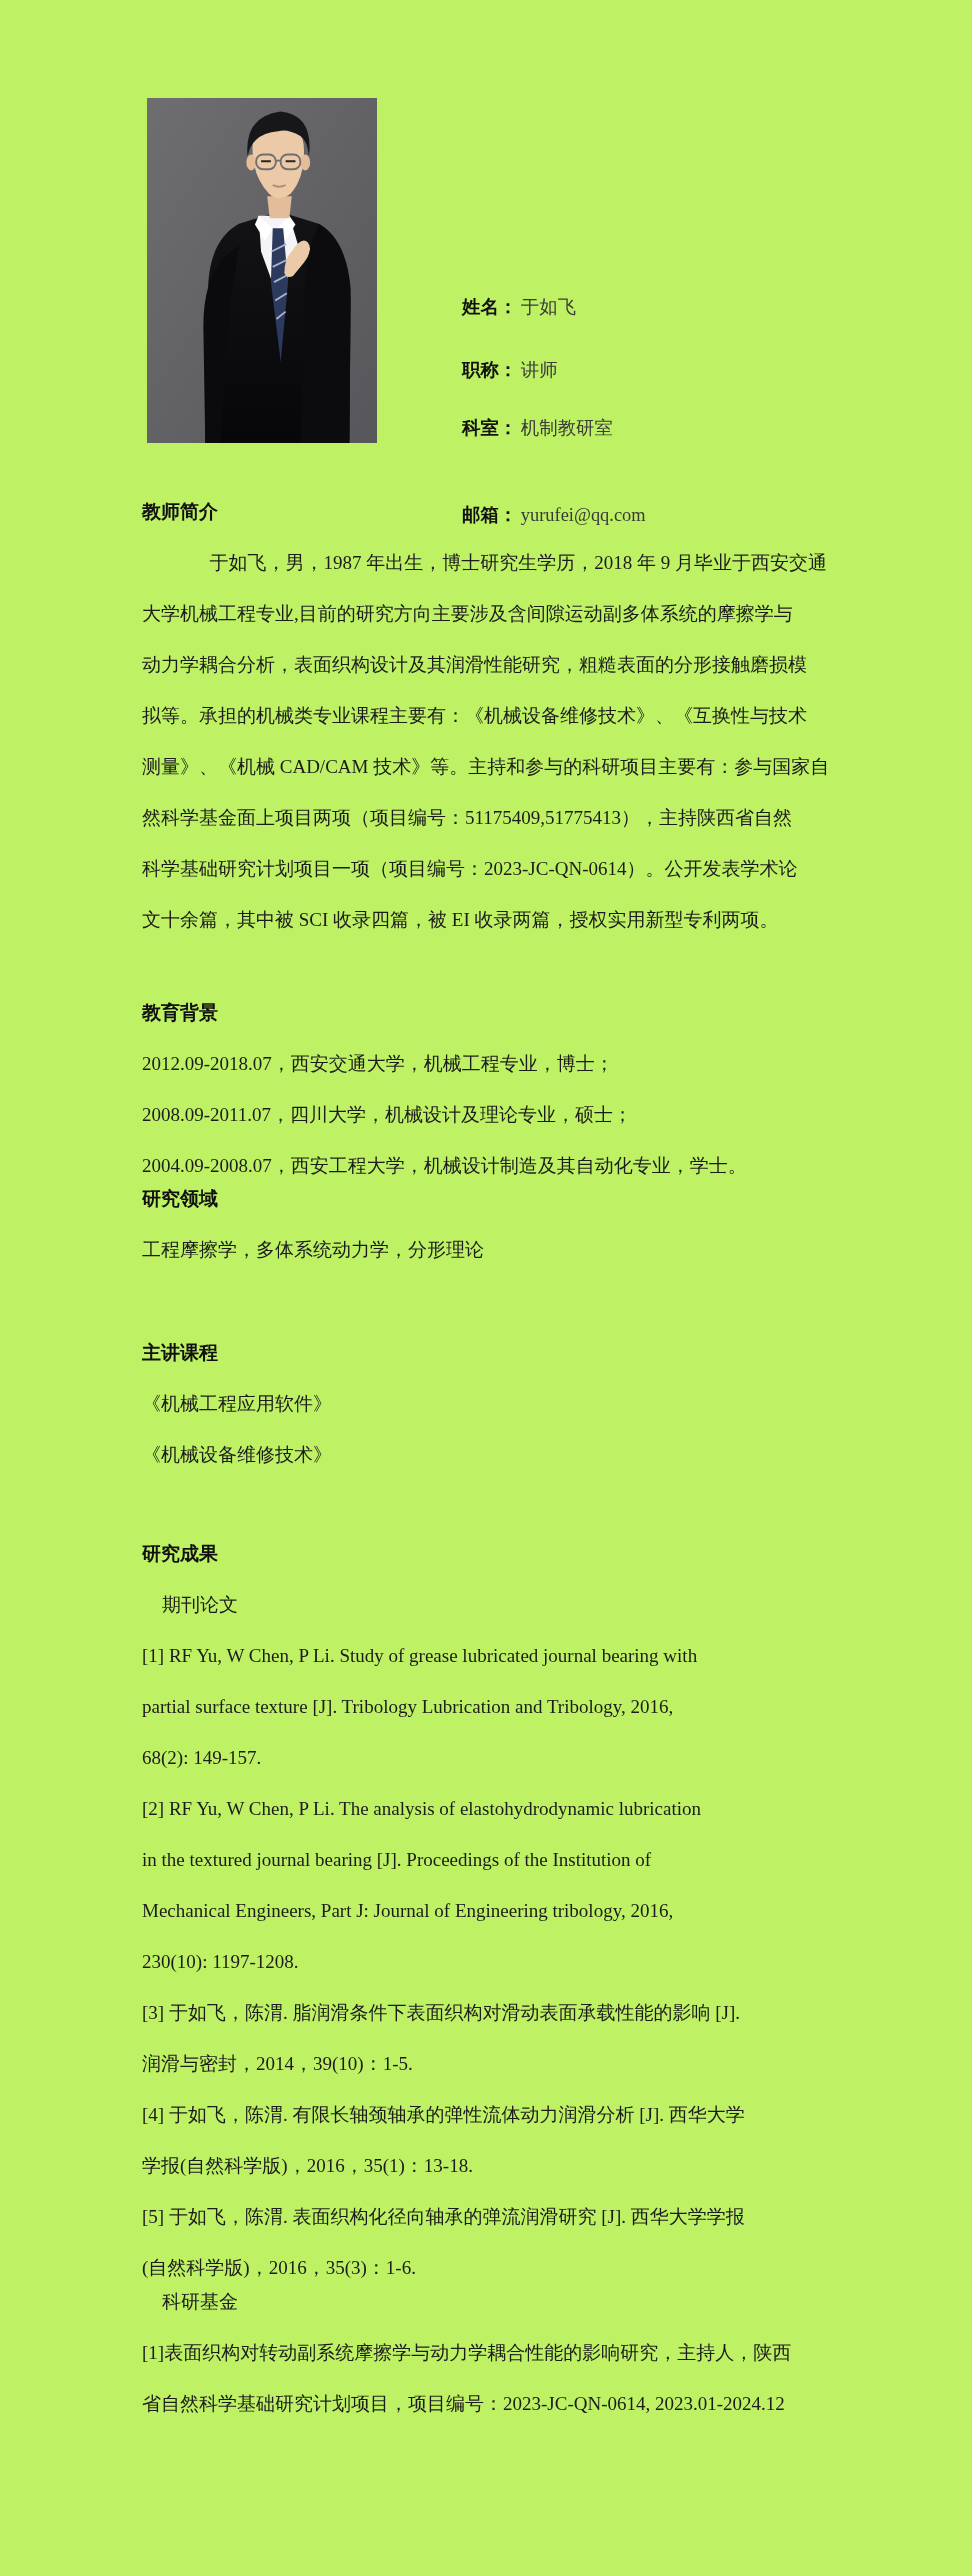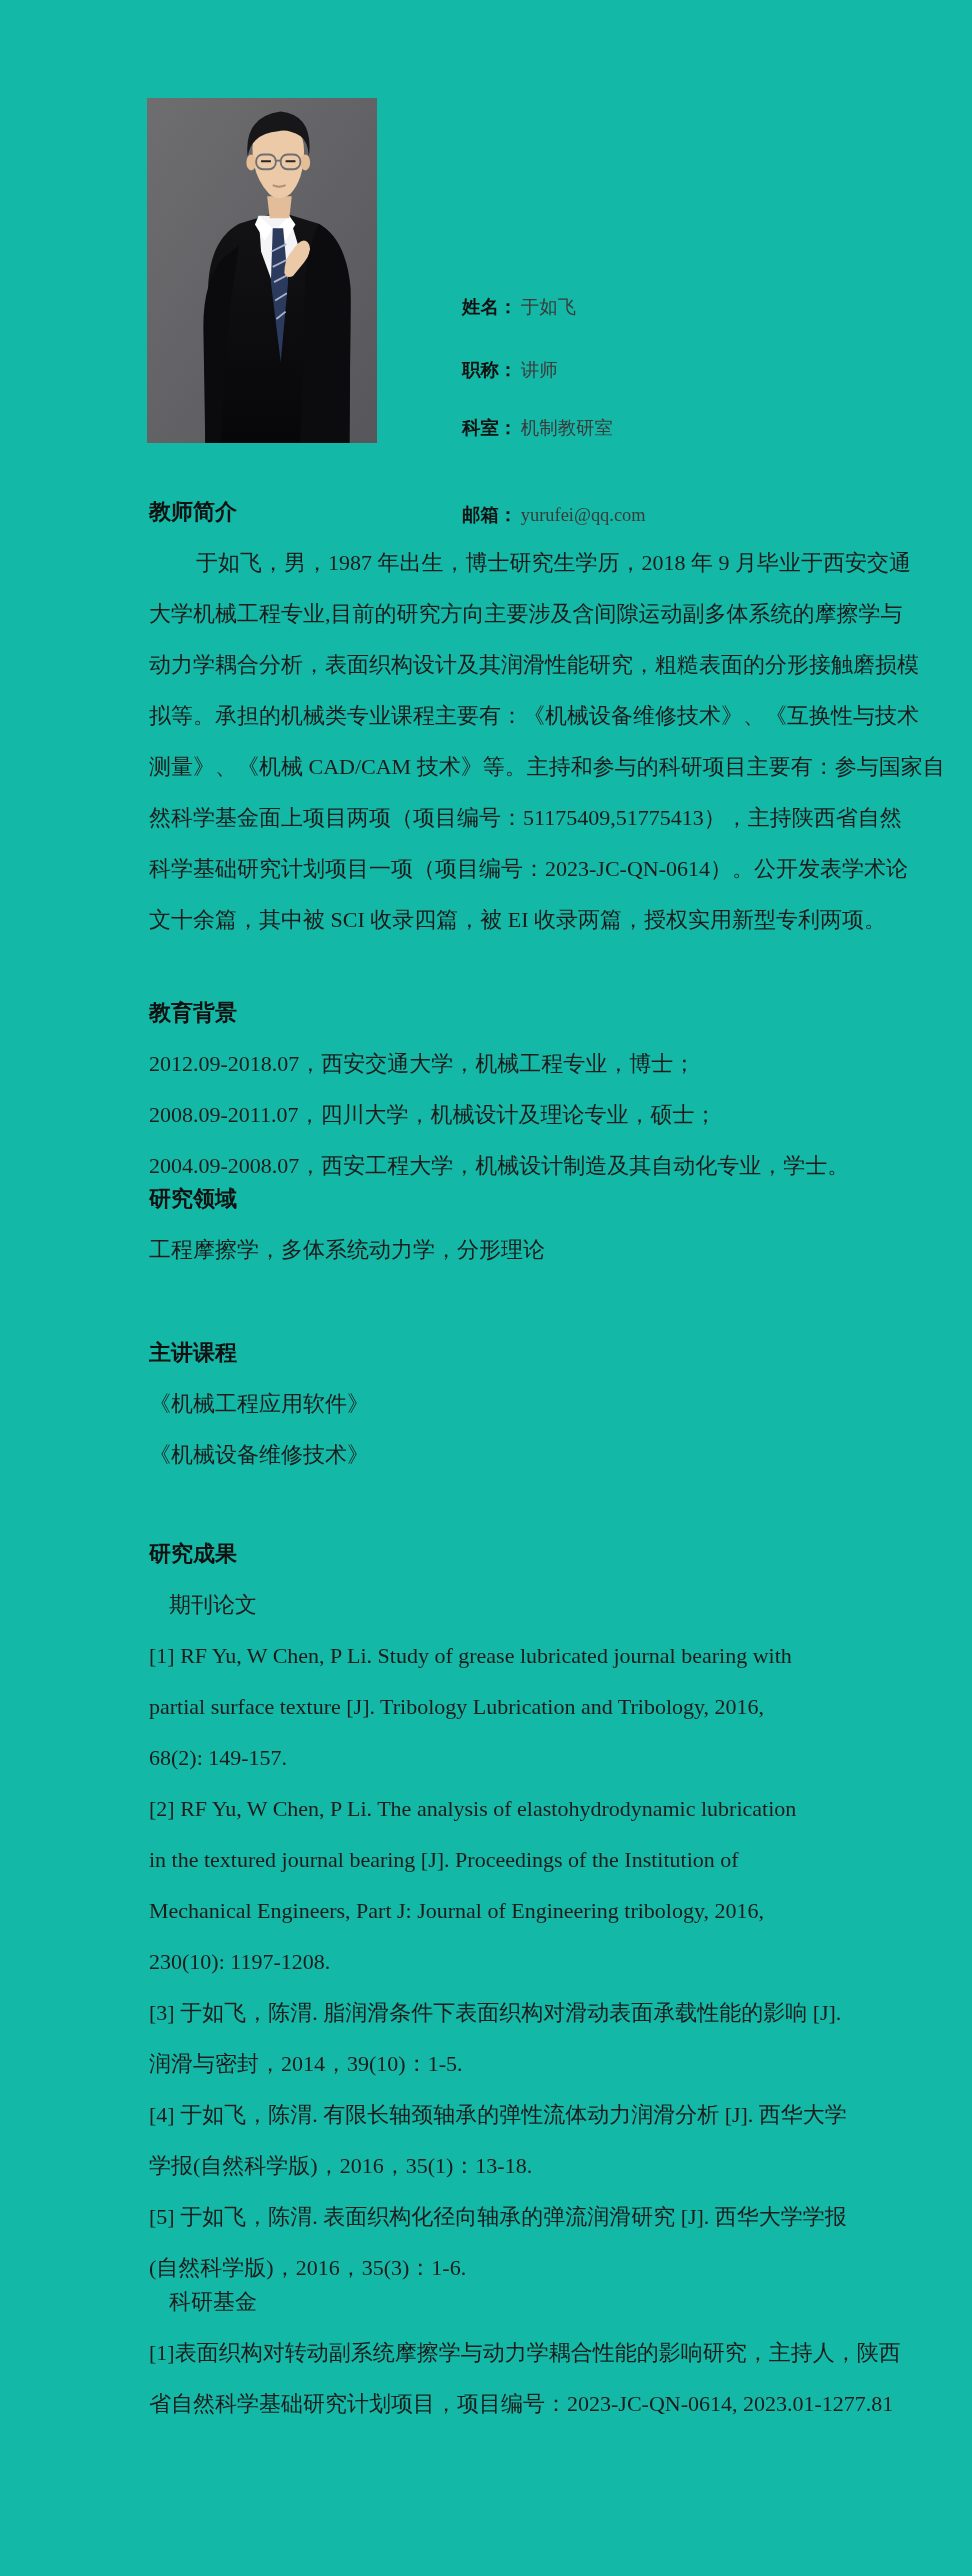--- a/index.html
+++ b/index.html
@@ -1,20 +1,20 @@
 <!DOCTYPE html>
 <html style="font-size:9.8px"><head>
 <meta charset="utf-8">
 <style>
   html,body{margin:0;padding:0;background:#ffffff;}
   .page{
     position:relative;
     width:973px;
     height:2576px;
-    background:#14b8a6;
+    background:#bef264;
     font-family:"Liberation Serif","DejaVu Serif",serif;
     color:#1c1c1c;
     overflow:hidden;
   }
   
   .photo-wrap{
     position:absolute;
     left:147px; top:98px;
     width:230px; height:345px;
   }
@@ -29,23 +29,23 @@
   .info-row{position:absolute;left:0;white-space:nowrap;}
   .info-row:nth-of-type(1){top:196px;}
   .info-row:nth-of-type(2){top:259px;}
   .info-row:nth-of-type(3){top:317px;}
   .info-row:nth-of-type(4){top:404px;}
   .info-label{font-weight:bold;color:#111;}
   .info-value{color:#3a3a3a;padding-left:3.7px;}
   
   .content{
     position:absolute;
-    left:149px; top:486px;
+    left:142px; top:486px;
     width:685px;
-    font-size:22px;
+    font-size:19px;
     line-height:51px;
   }
   .line{white-space:nowrap;}
   .heading{font-weight:bold;color:#111;}
   .subheading{padding-left:20px;color:#1c1c1c;}
   .indent-first{text-indent:47px;text-align:right;}
   .mt-edu{margin-top:42px;}
   .mt-areas{margin-top:-18px;}
   .mt-courses{margin-top:52px;}
   .mt-achv{margin-top:48px;}
@@ -160,17 +160,17 @@
     <div class="line">230(10): 1197-1208.</div>
     <div class="line">[3] 于如飞，陈渭. 脂润滑条件下表面织构对滑动表面承载性能的影响 [J].</div>
     <div class="line">润滑与密封，2014，39(10)：1-5.</div>
     <div class="line">[4] 于如飞，陈渭. 有限长轴颈轴承的弹性流体动力润滑分析 [J]. 西华大学</div>
     <div class="line">学报(自然科学版)，2016，35(1)：13-18.</div>
     <div class="line">[5] 于如飞，陈渭. 表面织构化径向轴承的弹流润滑研究 [J]. 西华大学学报</div>
     <div class="line">(自然科学版)，2016，35(3)：1-6.</div>
 
     <div class="line subheading mt-fund">科研基金</div>
     <div class="line">[1]表面织构对转动副系统摩擦学与动力学耦合性能的影响研究，主持人，陕西</div>
-    <div class="line">省自然科学基础研究计划项目，项目编号：2023-JC-QN-0614, 2023.01-1277.81</div>
+    <div class="line">省自然科学基础研究计划项目，项目编号：2023-JC-QN-0614, 2023.01-2024.12</div>
 
   </div>
 </div>
 
 
 </body></html>

